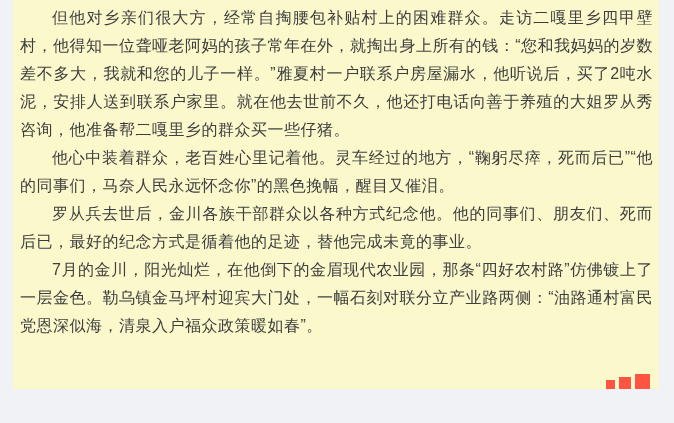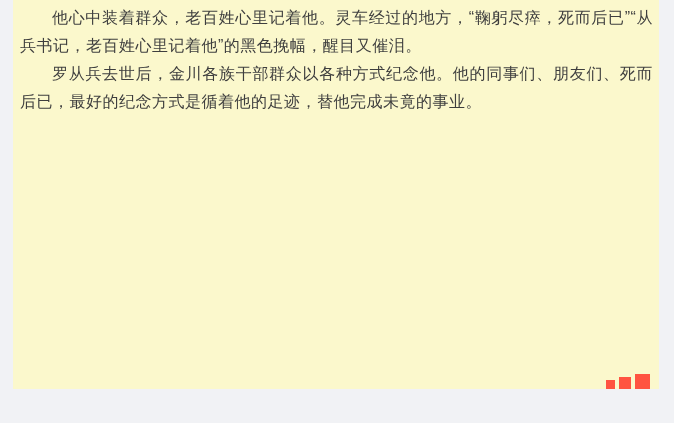--- a/index.html
+++ b/index.html
@@ -55,22 +55,24 @@
   .sq1{width:9px;height:9px;}
   .sq2{width:12px;height:12px;}
   .sq3{width:15px;height:15px;}
 </style>
 </head>
 <body>
 
 <div class="stage">
   <div class="paper">
     <div class="content">
-      <p>他心中装着群众，老百姓心里记着他。灵车经过的地方，“鞠躬尽瘁，死而后已”“从兵书记，老百姓心里记着他”的黑色挽幅，醒目又催泪。</p>
+      <p>但他对乡亲们很大方，经常自掏腰包补贴村上的困难群众。走访二嘎里乡四甲壁村，他得知一位聋哑老阿妈的孩子常年在外，就掏出身上所有的钱：“您和我妈妈的岁数差不多大，我就和您的儿子一样。”雅夏村一户联系户房屋漏水，他听说后，买了2吨水泥，安排人送到联系户家里。就在他去世前不久，他还打电话向善于养殖的大姐罗从秀咨询，他准备帮二嘎里乡的群众买一些仔猪。</p>
+      <p>他心中装着群众，老百姓心里记着他。灵车经过的地方，“鞠躬尽瘁，死而后已”“他的同事们，马奈人民永远怀念你”的黑色挽幅，醒目又催泪。</p>
       <p>罗从兵去世后，金川各族干部群众以各种方式纪念他。他的同事们、朋友们、死而后已，最好的纪念方式是循着他的足迹，替他完成未竟的事业。</p>
+      <p>7月的金川，阳光灿烂，在他倒下的金眉现代农业园，那条“四好农村路”仿佛镀上了一层金色。勒乌镇金马坪村迎宾大门处，一幅石刻对联分立产业路两侧：“油路通村富民党恩深似海，清泉入户福众政策暖如春”。</p>
     </div>
     <div class="squares">
       <span class="sq sq1"></span>
       <span class="sq sq2"></span>
       <span class="sq sq3"></span>
     </div>
   </div>
 </div>
 
 </body></html>

